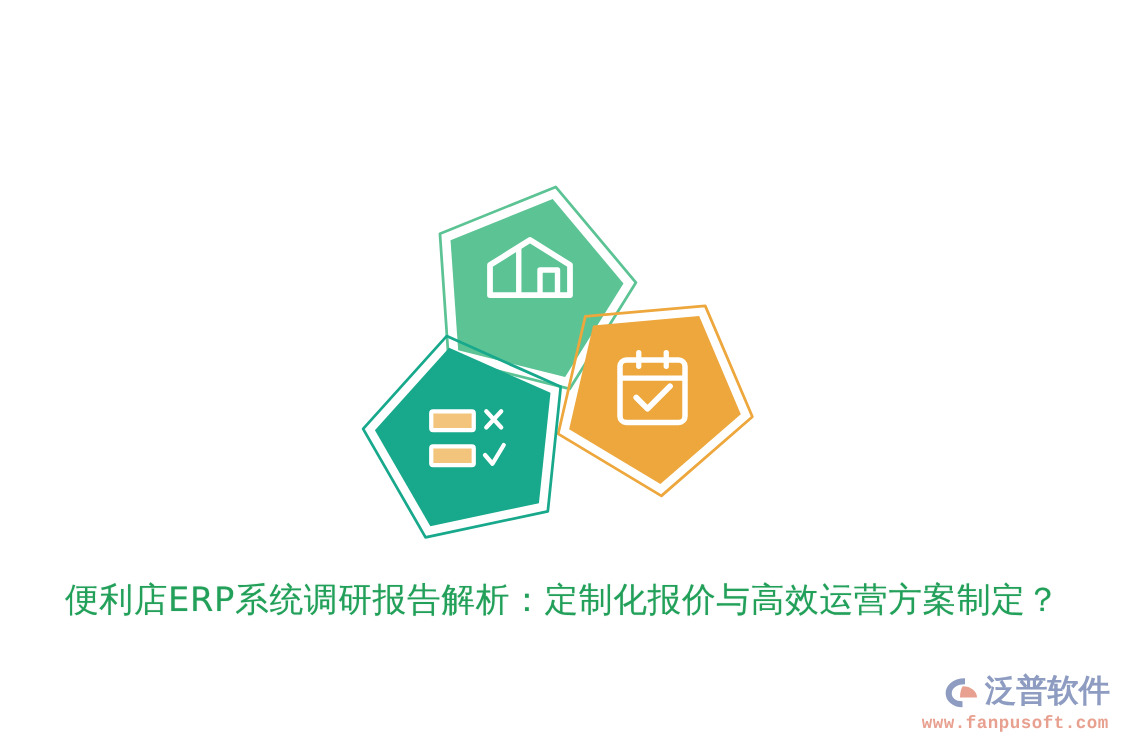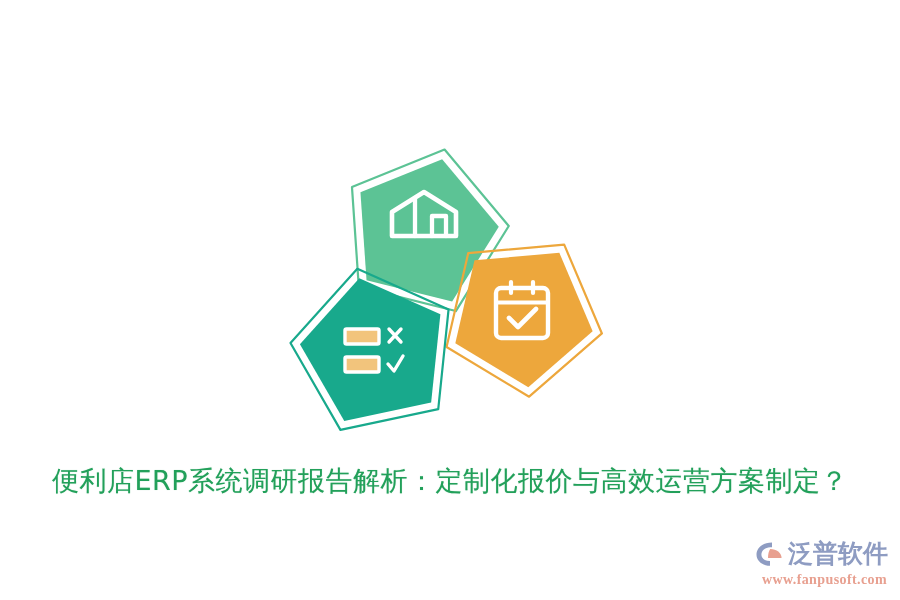--- a/index.html
+++ b/index.html
@@ -86,21 +86,21 @@
   .logo-name {
     font-family: Liberation Serif, serif;
     font-size: 25px;
     line-height: 28px;
     font-weight: 700;
     color: #8e9cc2;
     letter-spacing: 0px;
     white-space: nowrap;
   }
   .logo-url {
-    font-family: Liberation Serif, serif;
+    font-family: Liberation Mono, monospace;
     font-size: 14px;
     line-height: 17px;
     font-weight: 700;
     color: #e8a090;
     letter-spacing: 0.4px;
     white-space: nowrap;
     margin-top: 1px;
     margin-right: 1px;
   }
 </style>

